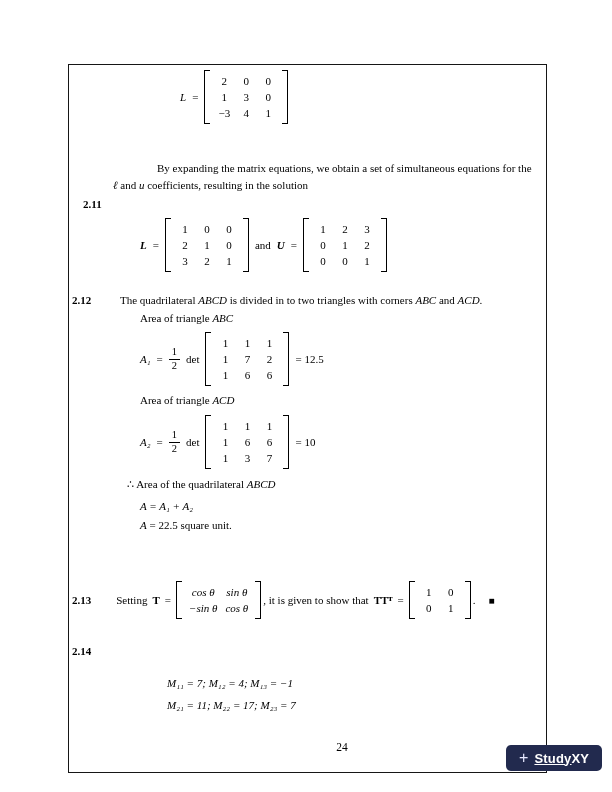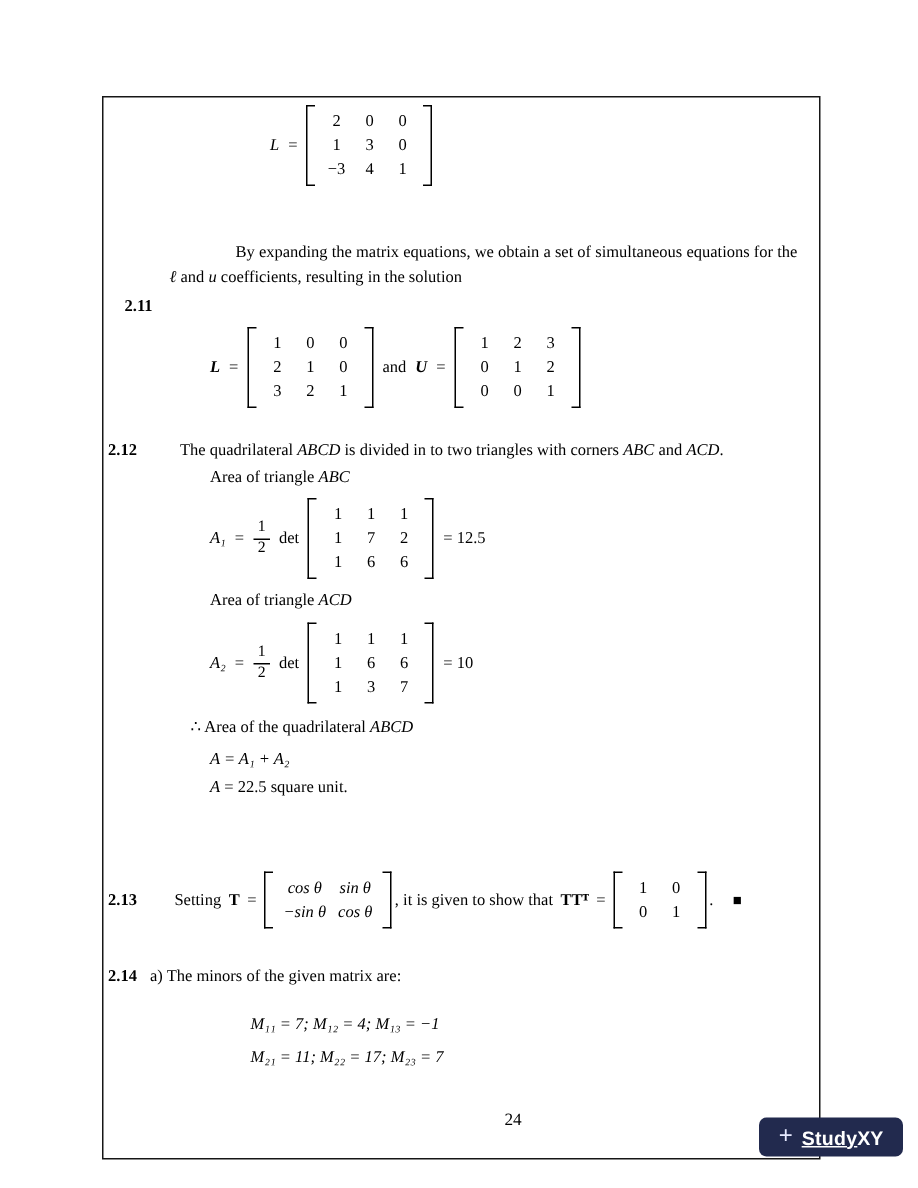--- a/index.html
+++ b/index.html
@@ -203,21 +203,20 @@
           <span>0</span>
           <span>1</span>
         </span>
       <span class="bracket right"></span>
     </span>
     <span class="tight">.</span>
     <span class="qed">■</span>
   </div>
 
   <div class="abs b" style="left:72px;top:645px;">2.14</div>
-  <div class="abs textline" style="left:100px;top:645px;">a) The minors of the given matrix are:</div>
   <div class="abs textline it" style="left:167px;top:677px;">M₁₁ = 7; M₁₂ = 4; M₁₃ = −1</div>
   <div class="abs textline it" style="left:167px;top:699px;">M₂₁ = 11; M₂₂ = 17; M₂₃ = 7</div>
 
   <div class="page-num">24</div>
 
   <div class="badge">
     <span class="plus">+</span>
     <span class="name">
       <span class="study">Study</span>
         <span class="xy">XY</span>

